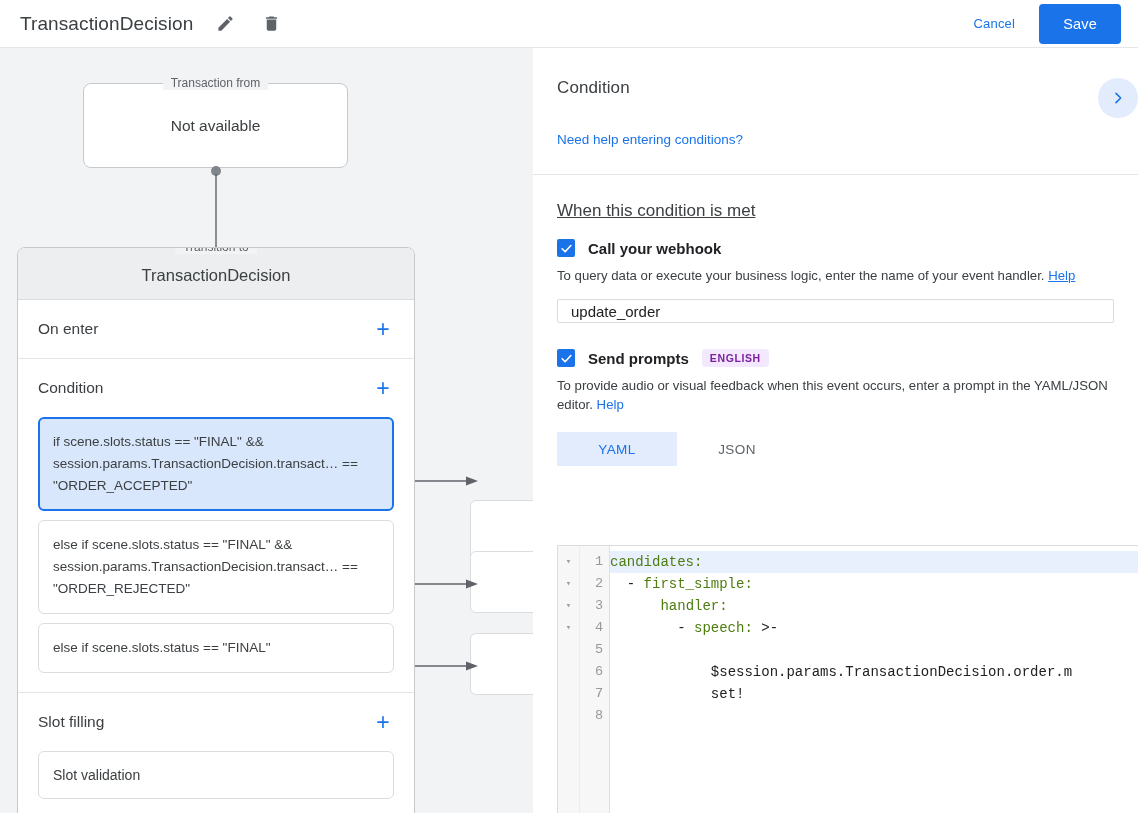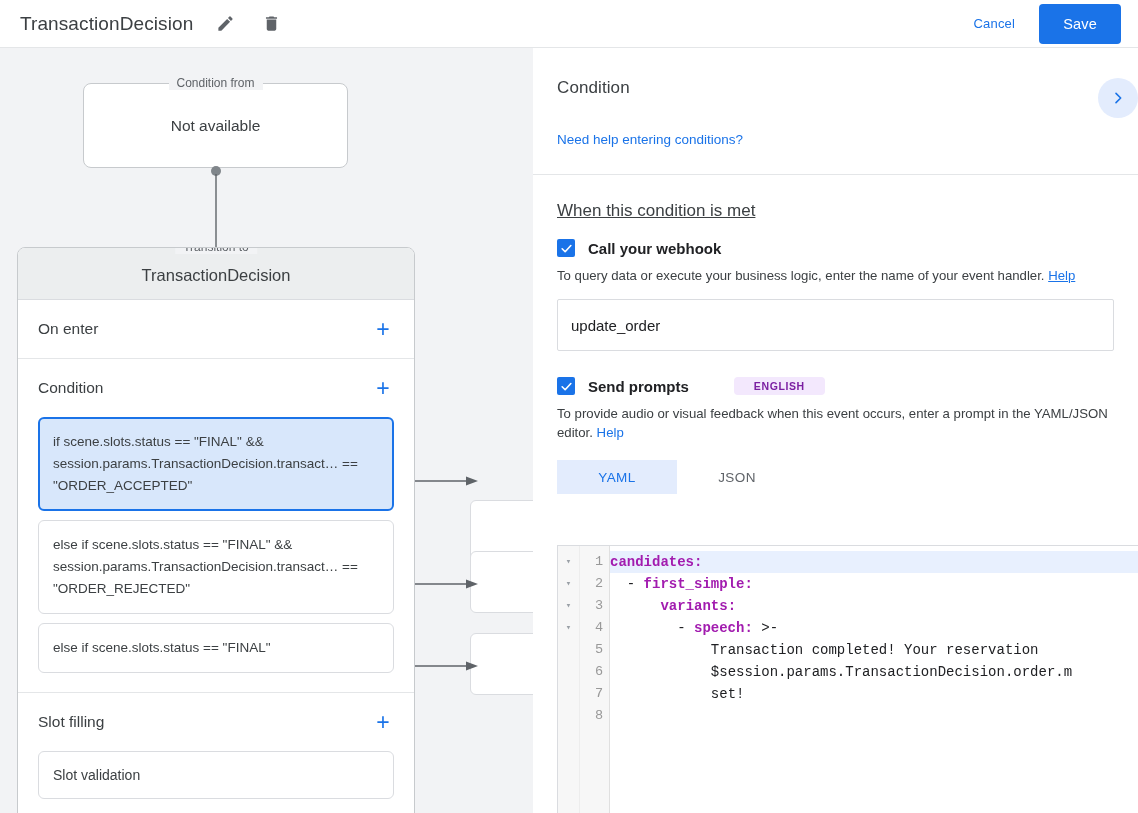--- a/index.html
+++ b/index.html
@@ -168,27 +168,27 @@
   .sec-title { font-size: 17px; color: #3c4043; padding-top: 26px; padding-bottom: 18px; text-decoration: underline; }
 
   .check-row { display: flex; align-items: center; gap: 13px; margin-bottom: 9px; }
   .cbox {
     width: 18px; height: 18px; border-radius: 2px; background: #1a73e8;
     display: flex; align-items: center; justify-content: center; cursor: pointer;
   }
   .check-row .cl { font-size: 15px; font-weight: bold; color: #202124; }
   .badge {
     background: #f3e8fd; color: #7b1fa2; font-size: 10.5px; font-weight: bold;
-    padding: 3px 20px; border-radius: 4px; letter-spacing: .6px; margin-left: 32px;
+    padding: 3px 8px; border-radius: 4px; letter-spacing: .6px;
   }
   .desc { font-size: 13.2px; color: #3c4043; line-height: 19px; }
   .desc a { color: #1a73e8; cursor: pointer; }
   .desc a.u { text-decoration: underline; }
   .text-input {
-    width: 100%; height: 52px; border: 1px solid #dadce0; border-radius: 2px;
+    width: 100%; height: 24px; border: 1px solid #dadce0; border-radius: 2px;
     margin-top: 14px; padding: 0 13px; font-size: 15px; color: #202124;
     outline: none; font-family: "Liberation Sans", sans-serif;
   }
 
   .tabs { display: flex; margin-top: 18px; }
   .tab {
     height: 34px; min-width: 120px; display: flex; align-items: center;
     justify-content: center; font-size: 13.5px; color: #5f6368;
     cursor: pointer; letter-spacing: .4px;
   }
@@ -212,21 +212,21 @@
     width: 30px; background: #f7f7f7; border-right: 1px solid #e0e0e0;
     padding-top: 5px; text-align: right; padding-right: 6px;
   }
   .num-col div { height: 22px; line-height: 22px; font-size: 13.5px; color: #999; }
   .code-col { flex: 1; padding-top: 5px; overflow: hidden; position: relative; }
   .code-col .ln {
     height: 22px; line-height: 22px; font-size: 14px; white-space: pre;
     color: #202124;
   }
   .code-col .ln.hl { background: #e8f0fe; }
-  .k { color: #a21caf; font-weight: bold; }
+  .k { color: #4d7c0f; }
   .pn { color: #202124; }
 </style>
 </head>
 <body>
 
 <div class="topbar">
   <div class="topbar-title">TransactionDecision</div>
   <div class="icon-btn" style="margin-left:18px">
     <svg width="19" height="19" viewBox="0 0 24 24">
       <path fill="#5f6368" d="M3 17.25V21h3.75L17.81 9.94l-3.75-3.75L3 17.25zM20.71 7.04a1 1 0 000-1.41l-2.34-2.34a1 1 0 00-1.41 0l-1.83 1.83 3.75 3.75 1.83-1.83z"></path>
@@ -258,21 +258,21 @@
     <line x1="10" y1="6" x2="74" y2="6" stroke="#5f6368" stroke-width="1.4"></line>
     <path d="M86 6 L74 1.5 L74 10.5 Z" fill="#5f6368"></path>
   </svg>
   <svg class="edge" style="left:392px; top:612px; width:90px; height:12px;">
     <circle cx="5" cy="6" r="5" fill="#80868b"></circle>
     <line x1="10" y1="6" x2="74" y2="6" stroke="#5f6368" stroke-width="1.4"></line>
     <path d="M86 6 L74 1.5 L74 10.5 Z" fill="#5f6368"></path>
   </svg>
 
   <div class="fieldset" id="trans-from">
-    <span class="legend">Condition from</span>
+    <span class="legend">Transaction from</span>
     <span class="body">Not available</span>
   </div>
 
   <svg class="vconn" viewBox="0 0 12 100">
     <circle cx="6" cy="5" r="5" fill="#80868b"></circle>
     <line x1="6" y1="8" x2="6" y2="86" stroke="#5f6368" stroke-width="1.4"></line>
     <path d="M6 98 L1.5 86 L10.5 86 Z" fill="#5f6368"></path>
   </svg>
 
   <div class="fieldset" id="trans-to">
@@ -382,20 +382,20 @@
       <div>3</div>
       <div>4</div>
       <div>5</div>
       <div>6</div>
       <div>7</div>
       <div>8</div>
     </div>
   <div class="code-col">
       <div class="ln hl"><span></span><span class="k">candidates:</span></div>
       <div class="ln"><span>  - </span><span class="k">first_simple:</span></div>
-      <div class="ln"><span>      </span><span class="k">variants:</span></div>
+      <div class="ln"><span>      </span><span class="k">handler:</span></div>
       <div class="ln"><span>        - </span><span class="k">speech:</span><span class="pn"> &gt;-</span></div>
-      <div class="ln"><span>            </span><span class="pn">Transaction completed! Your reservation</span></div>
+      <div class="ln"><span>            </span></div>
       <div class="ln"><span>            </span><span class="pn">$session.params.TransactionDecision.order.m</span></div>
       <div class="ln"><span>            </span><span class="pn">set!</span></div>
       <div class="ln"><span></span></div>
     </div>
 </div>
 
 </body></html>

